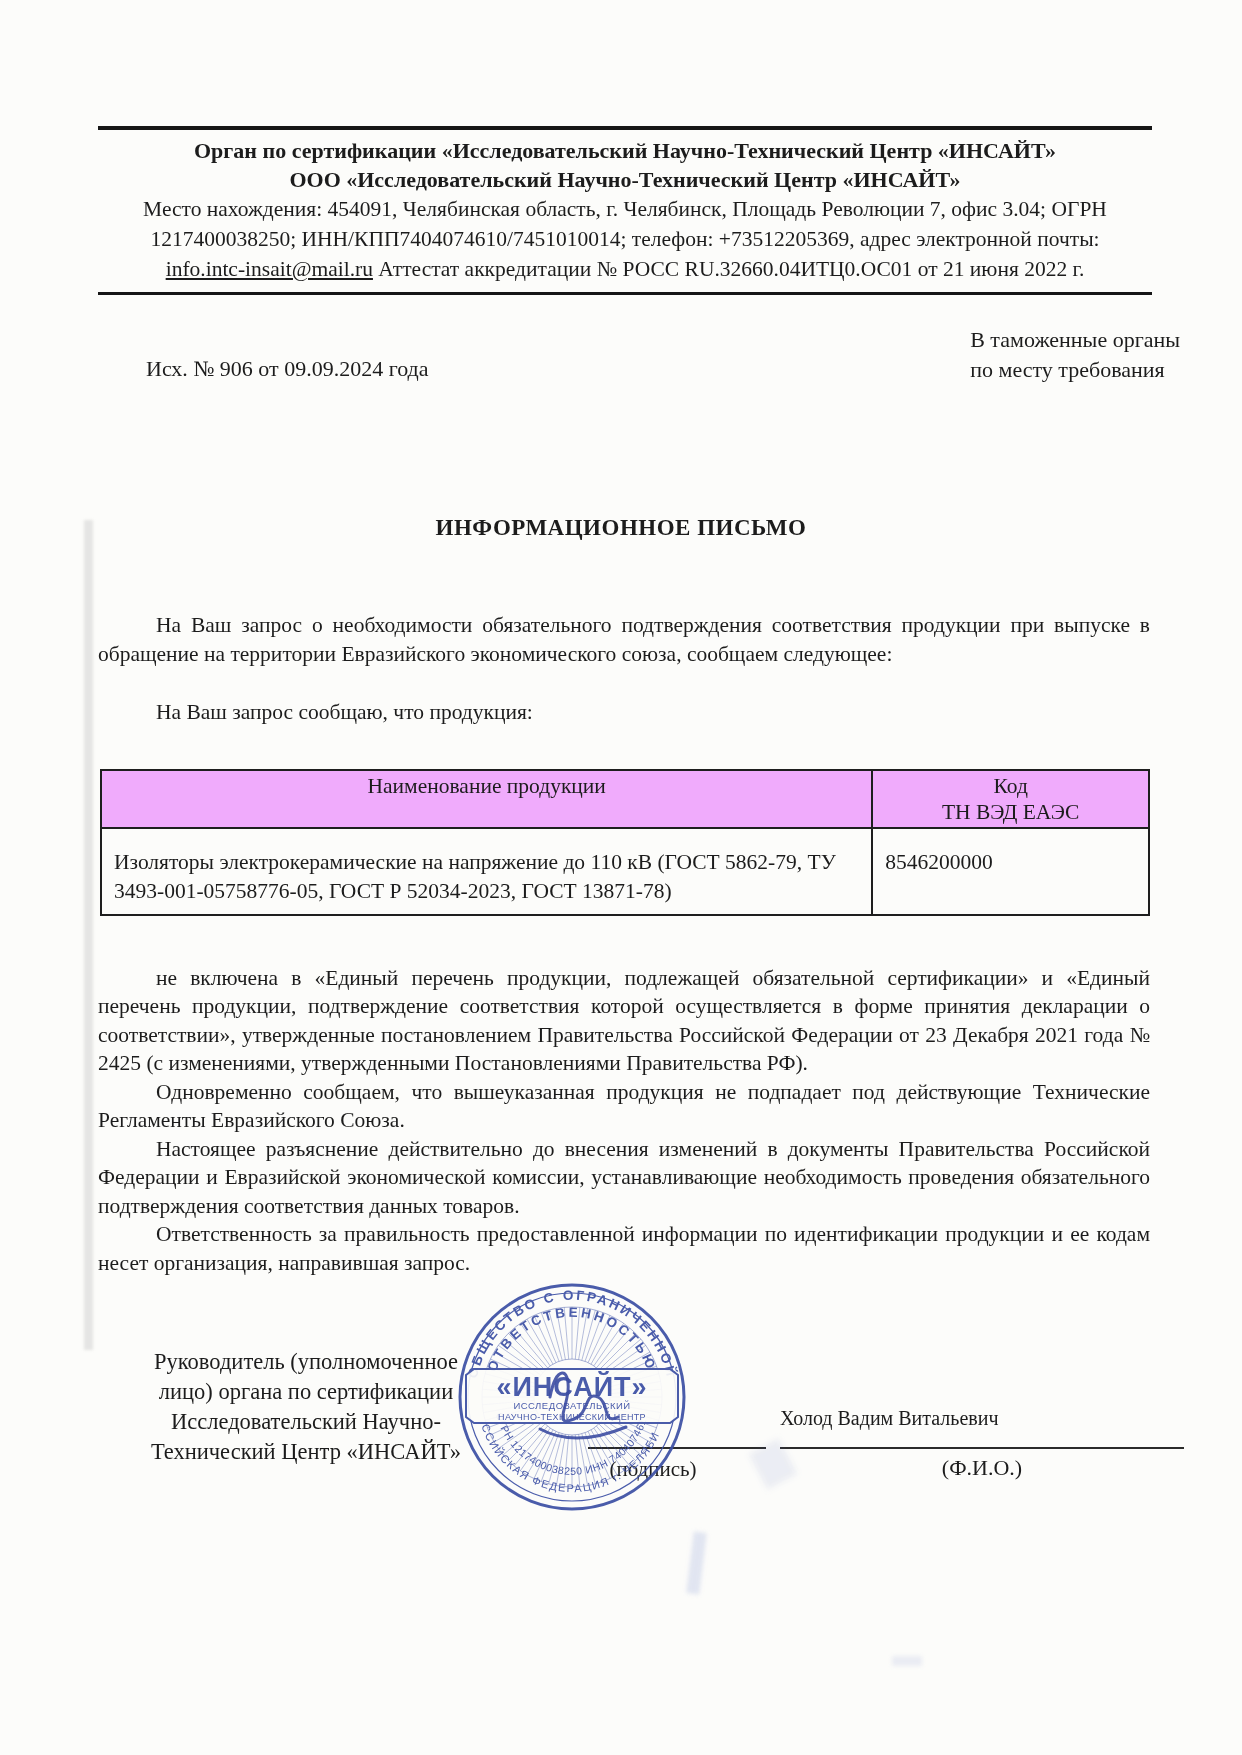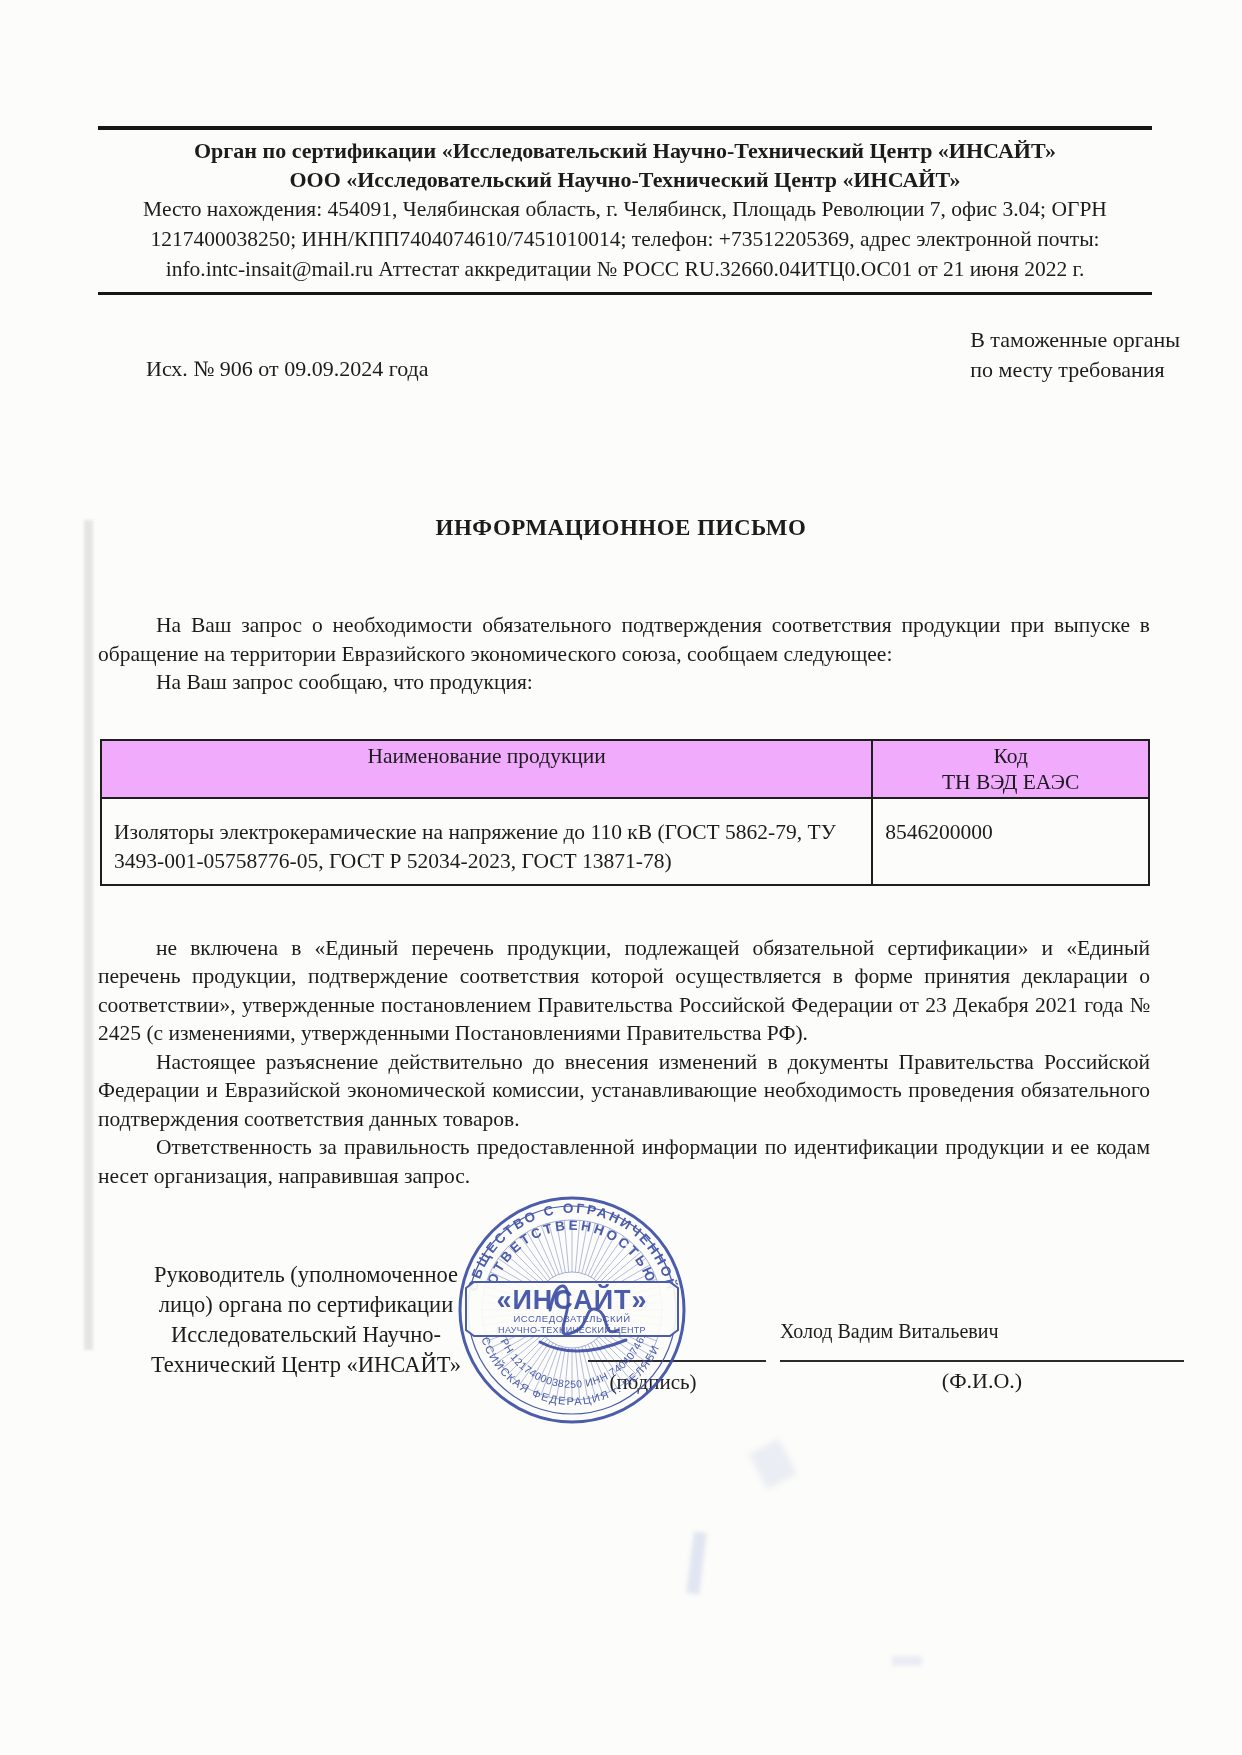--- a/index.html
+++ b/index.html
@@ -18,41 +18,41 @@
   
   .letterhead{
     margin:126px 90px 0 98px;
     border-top:4px solid #161616;
     border-bottom:3px solid #161616;
     padding:6px 4px 8px;
     text-align:center;
   }
   .lh-bold{font-weight:bold;font-size:22px;line-height:29px;}
   .lh-reg{font-size:21.5px;line-height:30px;}
-  .lh-email{}
+  .lh-email{text-decoration:underline;}
   
   .meta-row{
     display:flex;justify-content:space-between;align-items:flex-start;
     margin:30px 62px 0 146px;
   }
   .ref-no{font-size:22px;line-height:28px;margin-top:30px;}
   .recipient{font-size:22px;line-height:30px;white-space:pre-line;text-align:left;}
   
   .doc-title{
     margin-top:128px;text-align:center;
     font-weight:bold;font-size:23px;letter-spacing:.5px;line-height:30px;
   }
   
   .para{
     margin:0 92px 0 98px;
     font-size:21.5px;line-height:28.5px;
     text-align:justify;text-indent:58px;
   }
   .p-intro1{margin-top:68px;}
-  .p-intro2{text-align:left;}
+  .p-intro2{margin-top:30px;text-align:left;}
   .body-paras{margin-top:48px;}
   
   .prod-table{
     margin:42px 92px 0 100px;
     border-collapse:collapse;width:1050px;
     font-size:21.5px;
   }
   .prod-table th,.prod-table td{border:2px solid #1e1e1e;vertical-align:top;}
   .prod-table th{
     background:#f0abfc;font-weight:normal;text-align:center;
@@ -146,20 +146,21 @@
     <tbody>
       <tr>
         <td>Изоляторы электрокерамические на напряжение до 110 кВ (ГОСТ 5862-79, ТУ 3493-001-05758776-05, ГОСТ Р 52034-2023, ГОСТ 13871-78)</td>
         <td>8546200000</td>
       </tr>
     </tbody>
   </table>
 
   <div class="body-paras">
     <p class="para">не включена в «Единый перечень продукции, подлежащей обязательной сертификации» и «Единый перечень продукции, подтверждение соответствия которой осуществляется в форме принятия декларации о соответствии», утвержденные постановлением Правительства Российской Федерации от 23 Декабря 2021 года № 2425 (с изменениями, утвержденными Постановлениями Правительства РФ).</p>
+    <p class="para">Одновременно сообщаем, что вышеуказанная продукция не подпадает под действующие Технические Регламенты Евразийского Союза.</p>
     <p class="para">Настоящее разъяснение действительно до внесения изменений в документы Правительства Российской Федерации и Евразийской экономической комиссии, устанавливающие необходимость проведения обязательного подтверждения соответствия данных товаров.</p>
     <p class="para">Ответственность за правильность предоставленной информации по идентификации продукции и ее кодам несет организация, направившая запрос.</p>
   </div>
 
   <div class="sig-zone">
 
     <div class="sig-left">Руководитель (уполномоченное
 лицо) органа по сертификации
 Исследовательский Научно-
 Технический Центр «ИНСАЙТ»</div>

